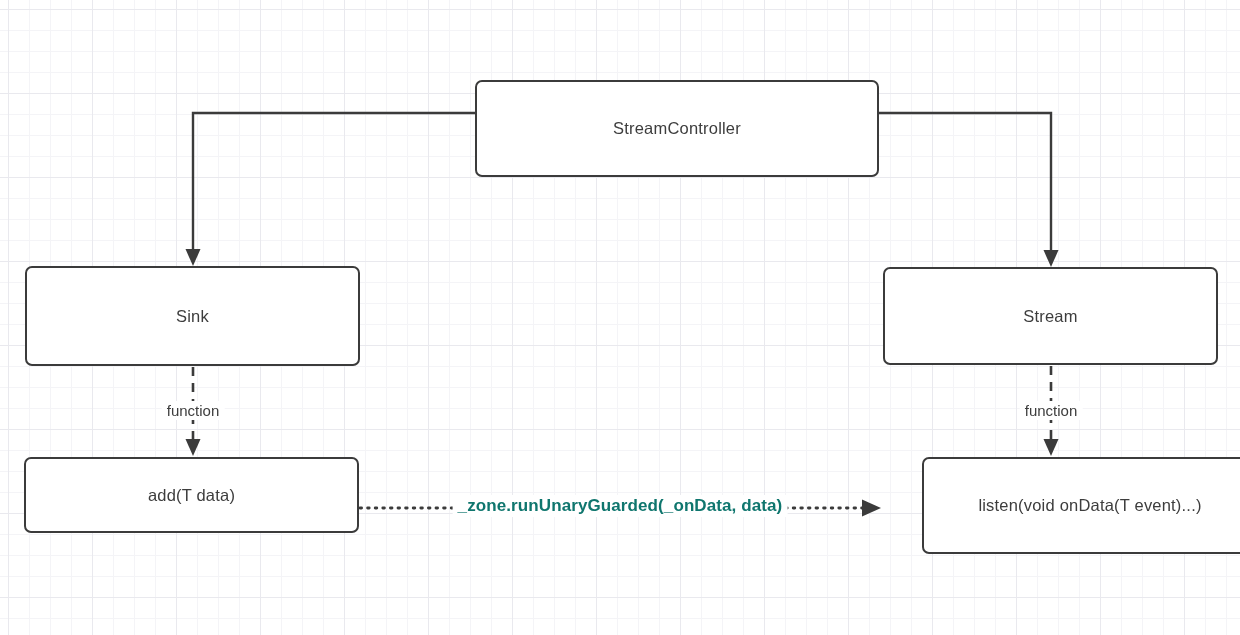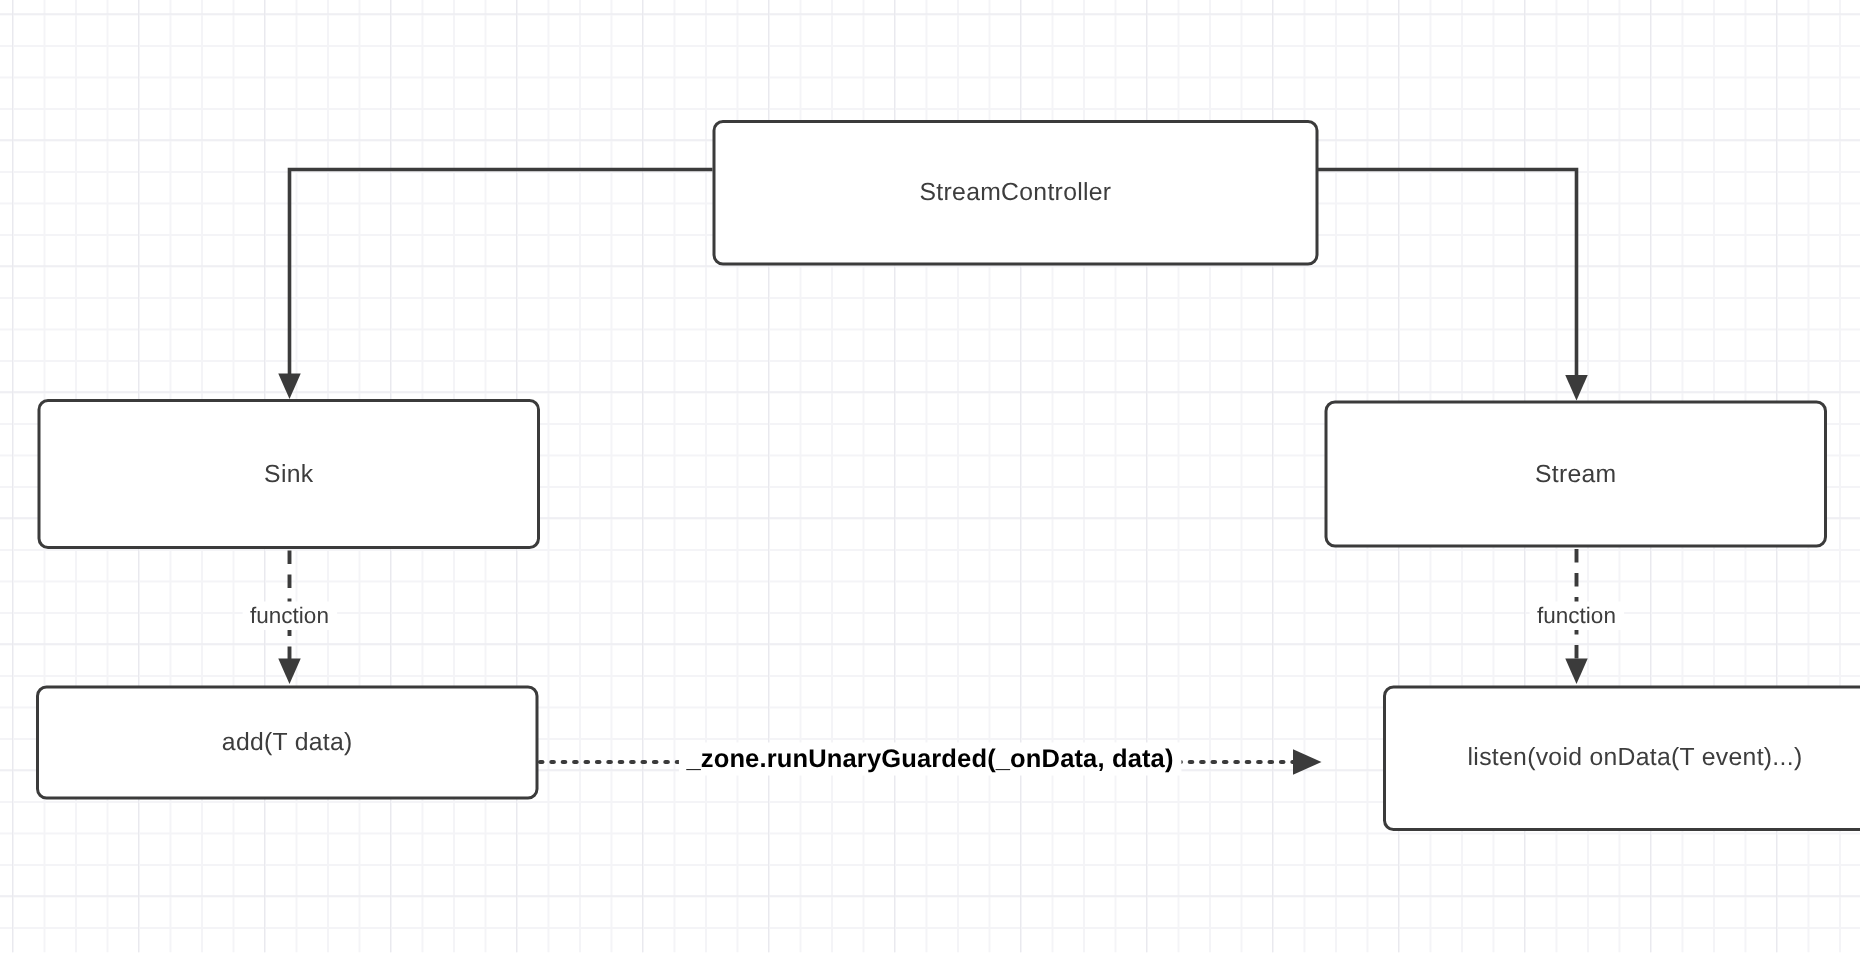--- a/index.html
+++ b/index.html
@@ -53,21 +53,21 @@
     padding: 1px 5px;
     white-space: nowrap;
     transform: translateX(-50%);
   }
   .edge-label-function-left  { left: 193px;  top: 401px; }
   .edge-label-function-right { left: 1051px; top: 401px; }
   .edge-label-zone {
     left: 620px; top: 495px;
     font-weight: bold;
     font-size: 17px;
-    color: #000000;
+    color: #0f766e;
     letter-spacing: 0.1px;
   }
   .watermark {
     position: absolute;
     right: 18px;
     bottom: 13px;
     font-size: 17px;
     color: #c9c9ce;
     letter-spacing: 1px;
     user-select: none;

